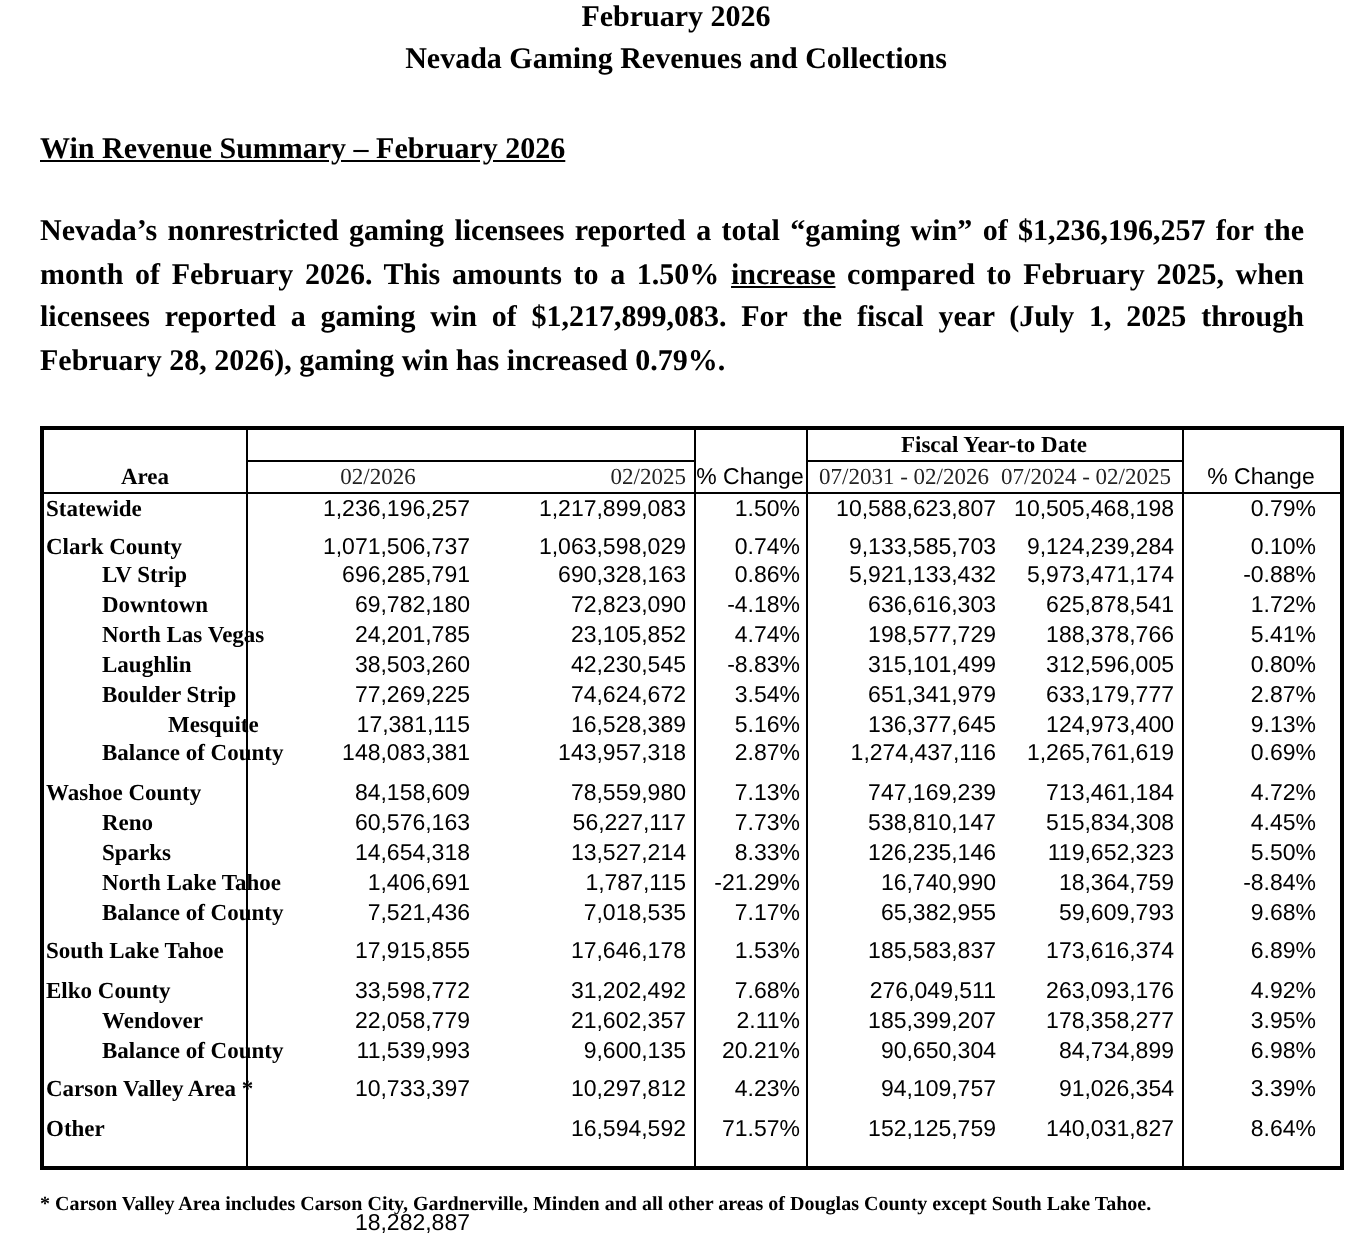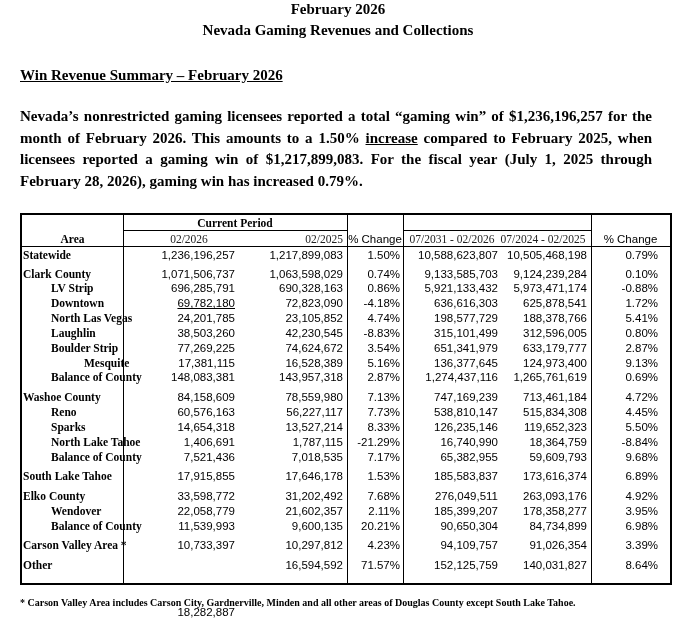--- a/index.html
+++ b/index.html
@@ -127,21 +127,21 @@
 
   <div class="vline" style="left:101px"></div>
   <div class="vline" style="left:325px"></div>
   <div class="vline" style="left:381px"></div>
   <div class="vline" style="left:569px"></div>
 
   <div class="hline" style="left:101px; width:224px; top:15px"></div>
   <div class="hline" style="left:381px; width:188px; top:15px"></div>
   <div class="hline" style="left:0; width:648px; top:31px"></div>
 
-  <div class="cell hdr-group" style="left:101px; width:224px; top:1px">Current Period</div>
+  <div class="cell hdr-group" style="left:381px; width:188px; top:1px">Fiscal Year-to Date</div>
   <div class="cell hdr-group" style="left:0; width:101px; top:17px">Area</div>
   <div class="cell hdr-sub" style="left:101px; width:112px; top:17px; text-align:center; padding-left:20px; box-sizing:border-box;">02/2026</div>
   <div class="cell hdr-sub" style="left:213px; width:108px; top:17px">02/2025</div>
   <div class="cell hdr-pct" style="left:325px; width:56px; top:17px">% Change</div>
   <div class="cell hdr-sub" style="left:384px; width:92px; top:17px; text-align:center">07/2031 - 02/2026</div>
   <div class="cell hdr-sub" style="left:476px; width:90px; top:17px; text-align:center">07/2024 - 02/2025</div>
   <div class="cell hdr-pct" style="left:569px; width:79px; top:17px">% Change</div>
 
   <div id="rows">
       <div>
@@ -166,21 +166,21 @@
         <div class="cell area sub" style="left: 1px; top: 66px;">LV Strip</div>
         <div class="cell num" style="left: 101px; width: 112px; top: 66px;">696,285,791</div>
         <div class="cell num" style="left: 213px; width: 108px; top: 66px;">690,328,163</div>
         <div class="cell num" style="left: 325px; width: 53px; top: 66px;">0.86%</div>
         <div class="cell num" style="left: 381px; width: 95px; top: 66px;">5,921,133,432</div>
         <div class="cell num" style="left: 476px; width: 89px; top: 66px;">5,973,471,174</div>
         <div class="cell num" style="left: 569px; width: 67px; top: 66px;">-0.88%</div>
       </div>
       <div>
         <div class="cell area sub" style="left: 1px; top: 81px;">Downtown</div>
-        <div class="cell num" style="left: 101px; width: 112px; top: 81px; text-decoration: underline;">69,782,180</div>
+        <div class="cell num" style="left: 101px; width: 112px; top: 81px;">69,782,180</div>
         <div class="cell num" style="left: 213px; width: 108px; top: 81px;">72,823,090</div>
         <div class="cell num" style="left: 325px; width: 53px; top: 81px;">-4.18%</div>
         <div class="cell num" style="left: 381px; width: 95px; top: 81px;">636,616,303</div>
         <div class="cell num" style="left: 476px; width: 89px; top: 81px;">625,878,541</div>
         <div class="cell num" style="left: 569px; width: 67px; top: 81px;">1.72%</div>
       </div>
       <div>
         <div class="cell area sub" style="left: 1px; top: 96px;">North Las Vegas</div>
         <div class="cell num" style="left: 101px; width: 112px; top: 96px;">24,201,785</div>
         <div class="cell num" style="left: 213px; width: 108px; top: 96px;">23,105,852</div>

